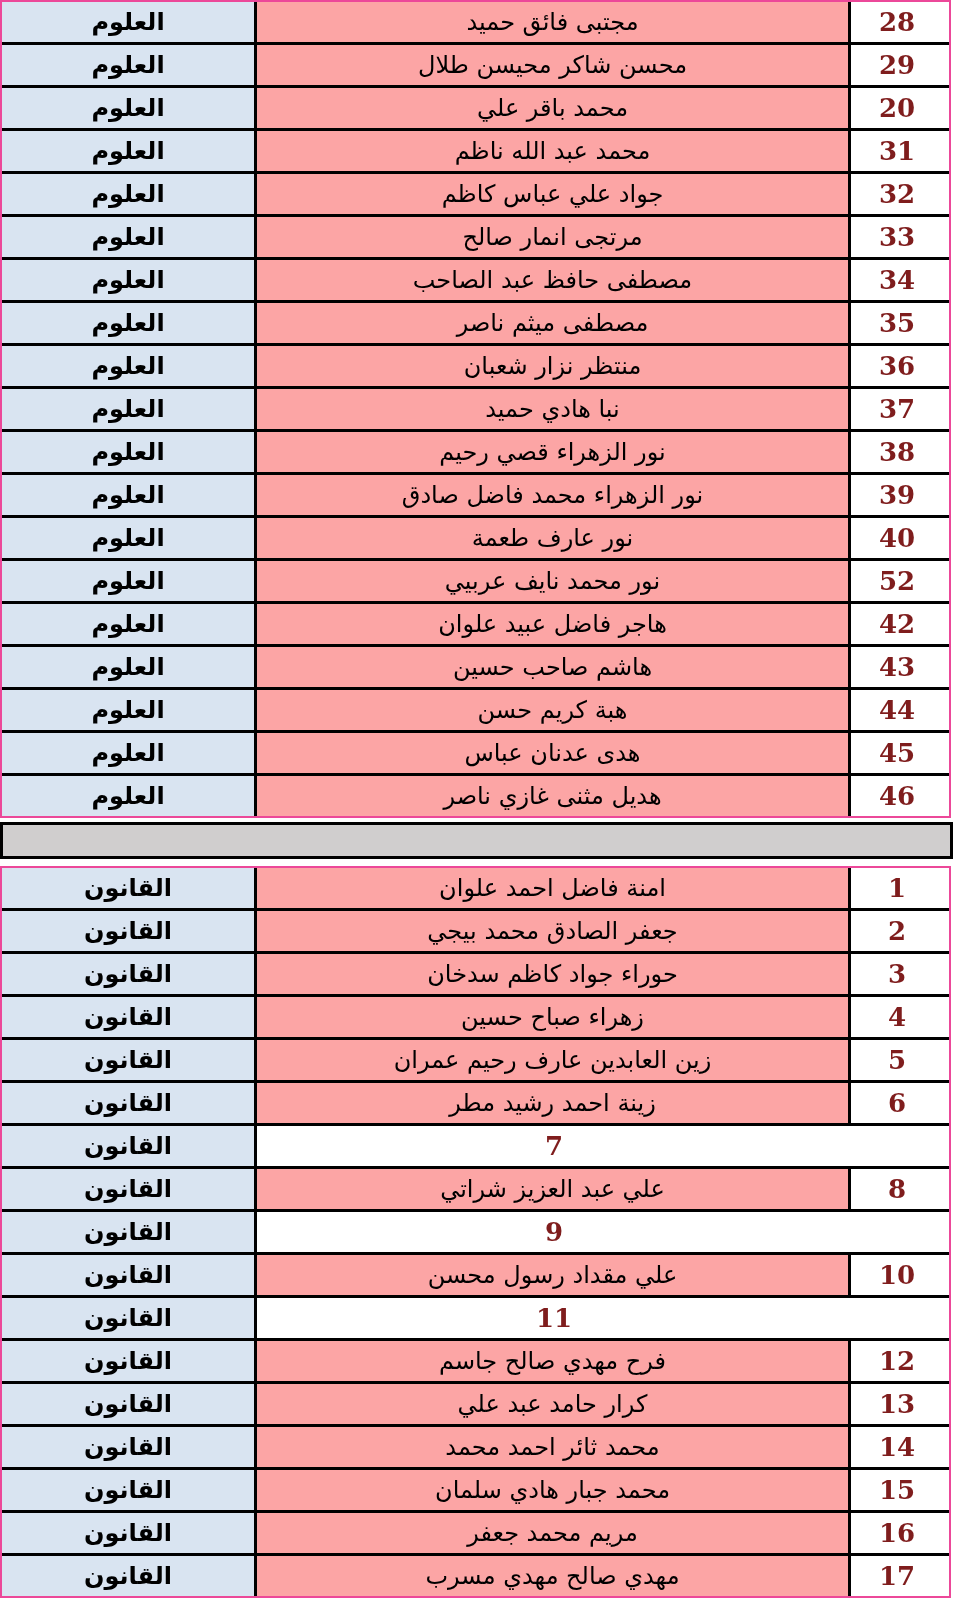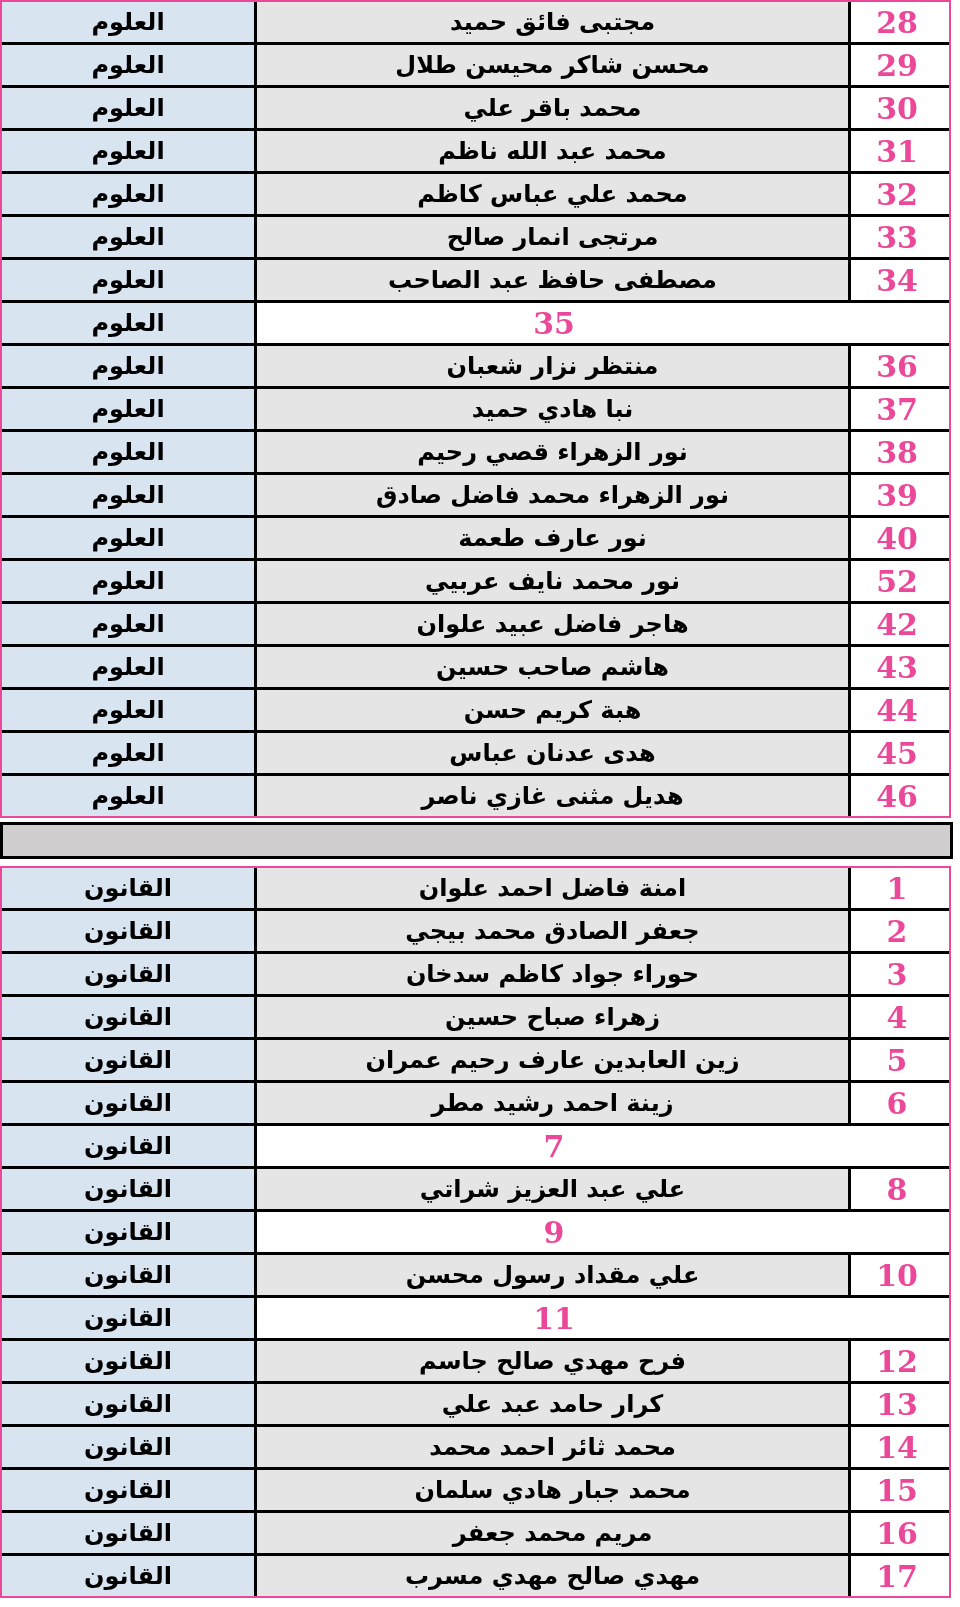--- a/index.html
+++ b/index.html
@@ -40,33 +40,33 @@
   }
   .cell-dept {
     background: var(--dept-bg, #d9e4f1);
     border-right: 3px solid #000;
     font-weight: bold;
     font-size: 24px;
     color: #000;
     direction: rtl;
   }
   .cell-name {
-    background: #e5e5e5;
+    background: #fca5a5;
     border-right: 3px solid #000;
-    font-weight: bold;
+    font-weight: normal;
     font-size: 24px;
     color: #000;
     direction: rtl;
   }
   .cell-num {
     background: #fff;
     font-family: "DejaVu Serif", serif;
     font-weight: bold;
-    font-size: 30px;
-    color: #ec4899;
+    font-size: 26px;
+    color: #7f1d1d;
   }
   #section-separator {
     position: absolute;
     left: 0;
     top: 822px;
     width: 947px;
     height: 31px;
     background: var(--sep-bg, #d0cece);
     border-top: 3px solid #000;
     border-bottom: 3px solid #000;
@@ -86,44 +86,45 @@
     <div class="cell cell-num">28</div>
   </div>
       <div class="t-row">
     <div class="cell cell-dept">العلوم</div>
     <div class="cell cell-name">محسن شاكر محيسن طلال</div>
     <div class="cell cell-num">29</div>
   </div>
       <div class="t-row">
     <div class="cell cell-dept">العلوم</div>
     <div class="cell cell-name">محمد باقر علي</div>
-    <div class="cell cell-num">30</div>
+    <div class="cell cell-num">20</div>
   </div>
       <div class="t-row">
     <div class="cell cell-dept">العلوم</div>
     <div class="cell cell-name">محمد عبد الله ناظم</div>
     <div class="cell cell-num">31</div>
   </div>
       <div class="t-row">
     <div class="cell cell-dept">العلوم</div>
-    <div class="cell cell-name">محمد علي عباس كاظم</div>
+    <div class="cell cell-name">جواد علي عباس كاظم</div>
     <div class="cell cell-num">32</div>
   </div>
       <div class="t-row">
     <div class="cell cell-dept">العلوم</div>
     <div class="cell cell-name">مرتجى انمار صالح</div>
     <div class="cell cell-num">33</div>
   </div>
       <div class="t-row">
     <div class="cell cell-dept">العلوم</div>
     <div class="cell cell-name">مصطفى حافظ عبد الصاحب</div>
     <div class="cell cell-num">34</div>
   </div>
       <div class="t-row">
     <div class="cell cell-dept">العلوم</div>
+    <div class="cell cell-name">مصطفى ميثم ناصر</div>
     <div class="cell cell-num">35</div>
   </div>
       <div class="t-row">
     <div class="cell cell-dept">العلوم</div>
     <div class="cell cell-name">منتظر نزار شعبان</div>
     <div class="cell cell-num">36</div>
   </div>
       <div class="t-row">
     <div class="cell cell-dept">العلوم</div>
     <div class="cell cell-name">نبا هادي حميد</div>

